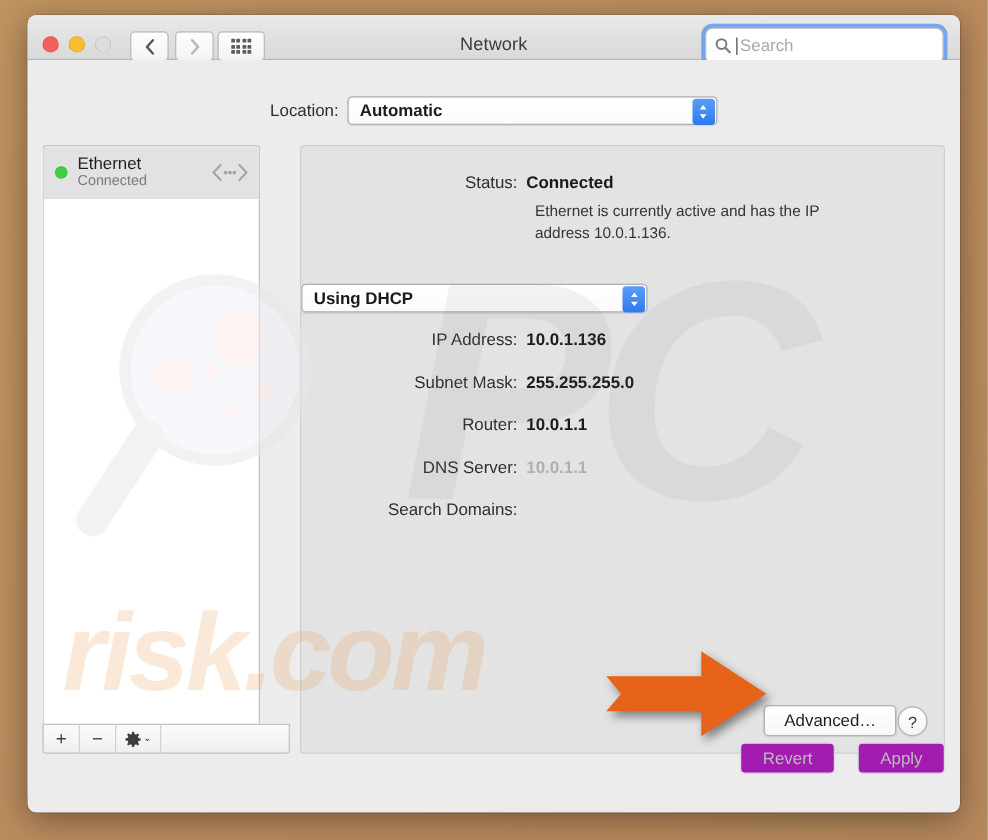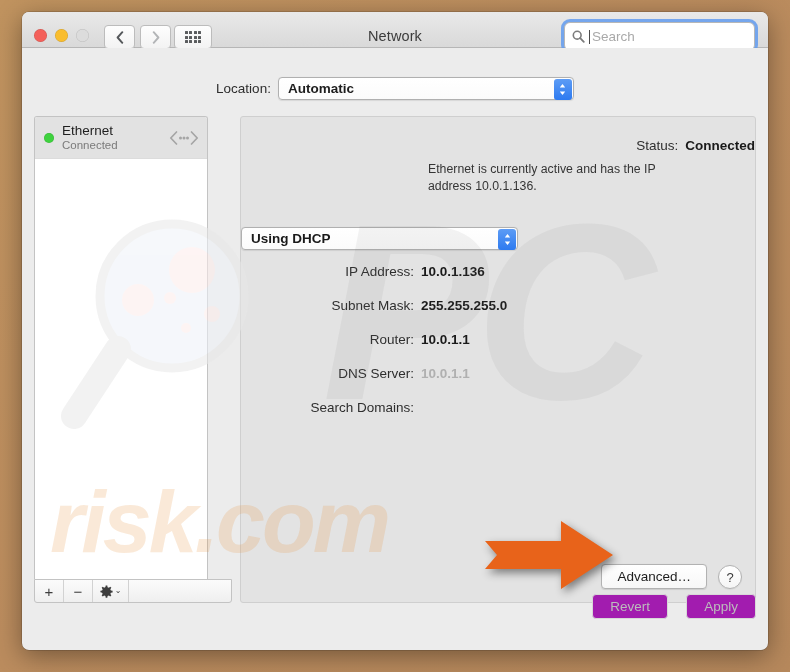--- a/index.html
+++ b/index.html
@@ -286,42 +286,42 @@
     flex: none;
     white-space: nowrap;
   }
   .field .val {
     font-size: 13.5px;
     color: #1a1a1a;
     font-weight: bold;
   }
   .field .val.muted { color: #b0b0b0; }
 
-  #f-status { top: 21px; justify-content: flex-end; }
+  #f-status { top: 21px; }
   #statusdesc {
     position: absolute;
     left: 187px;
     top: 44px;
     width: 270px;
     font-size: 12.3px;
     color: #353535;
     line-height: 1.38;
   }
   #f-configure { top: 110px; align-items: center; }
   #configpopup { width: 277px; }
   #f-ip     { top: 147px; }
   #f-subnet { top: 181px; }
   #f-router { top: 215px; }
   #f-dns    { top: 249px; }
   #f-search { top: 283px; }
 
   
   #advanced {
     position: absolute;
-    right: 48px;
+    right: 38px;
     bottom: 13px;
     height: 25px;
     padding: 0 15px;
     background: linear-gradient(to bottom,#ffffff,#f7f7f7);
     border: .5px solid #b2b2b2;
     border-radius: 4px;
     font-size: 13.5px;
     color: #1d1d1d;
     display: flex; align-items: center;
     box-shadow: 0 .5px 1px rgba(0,0,0,.1);

